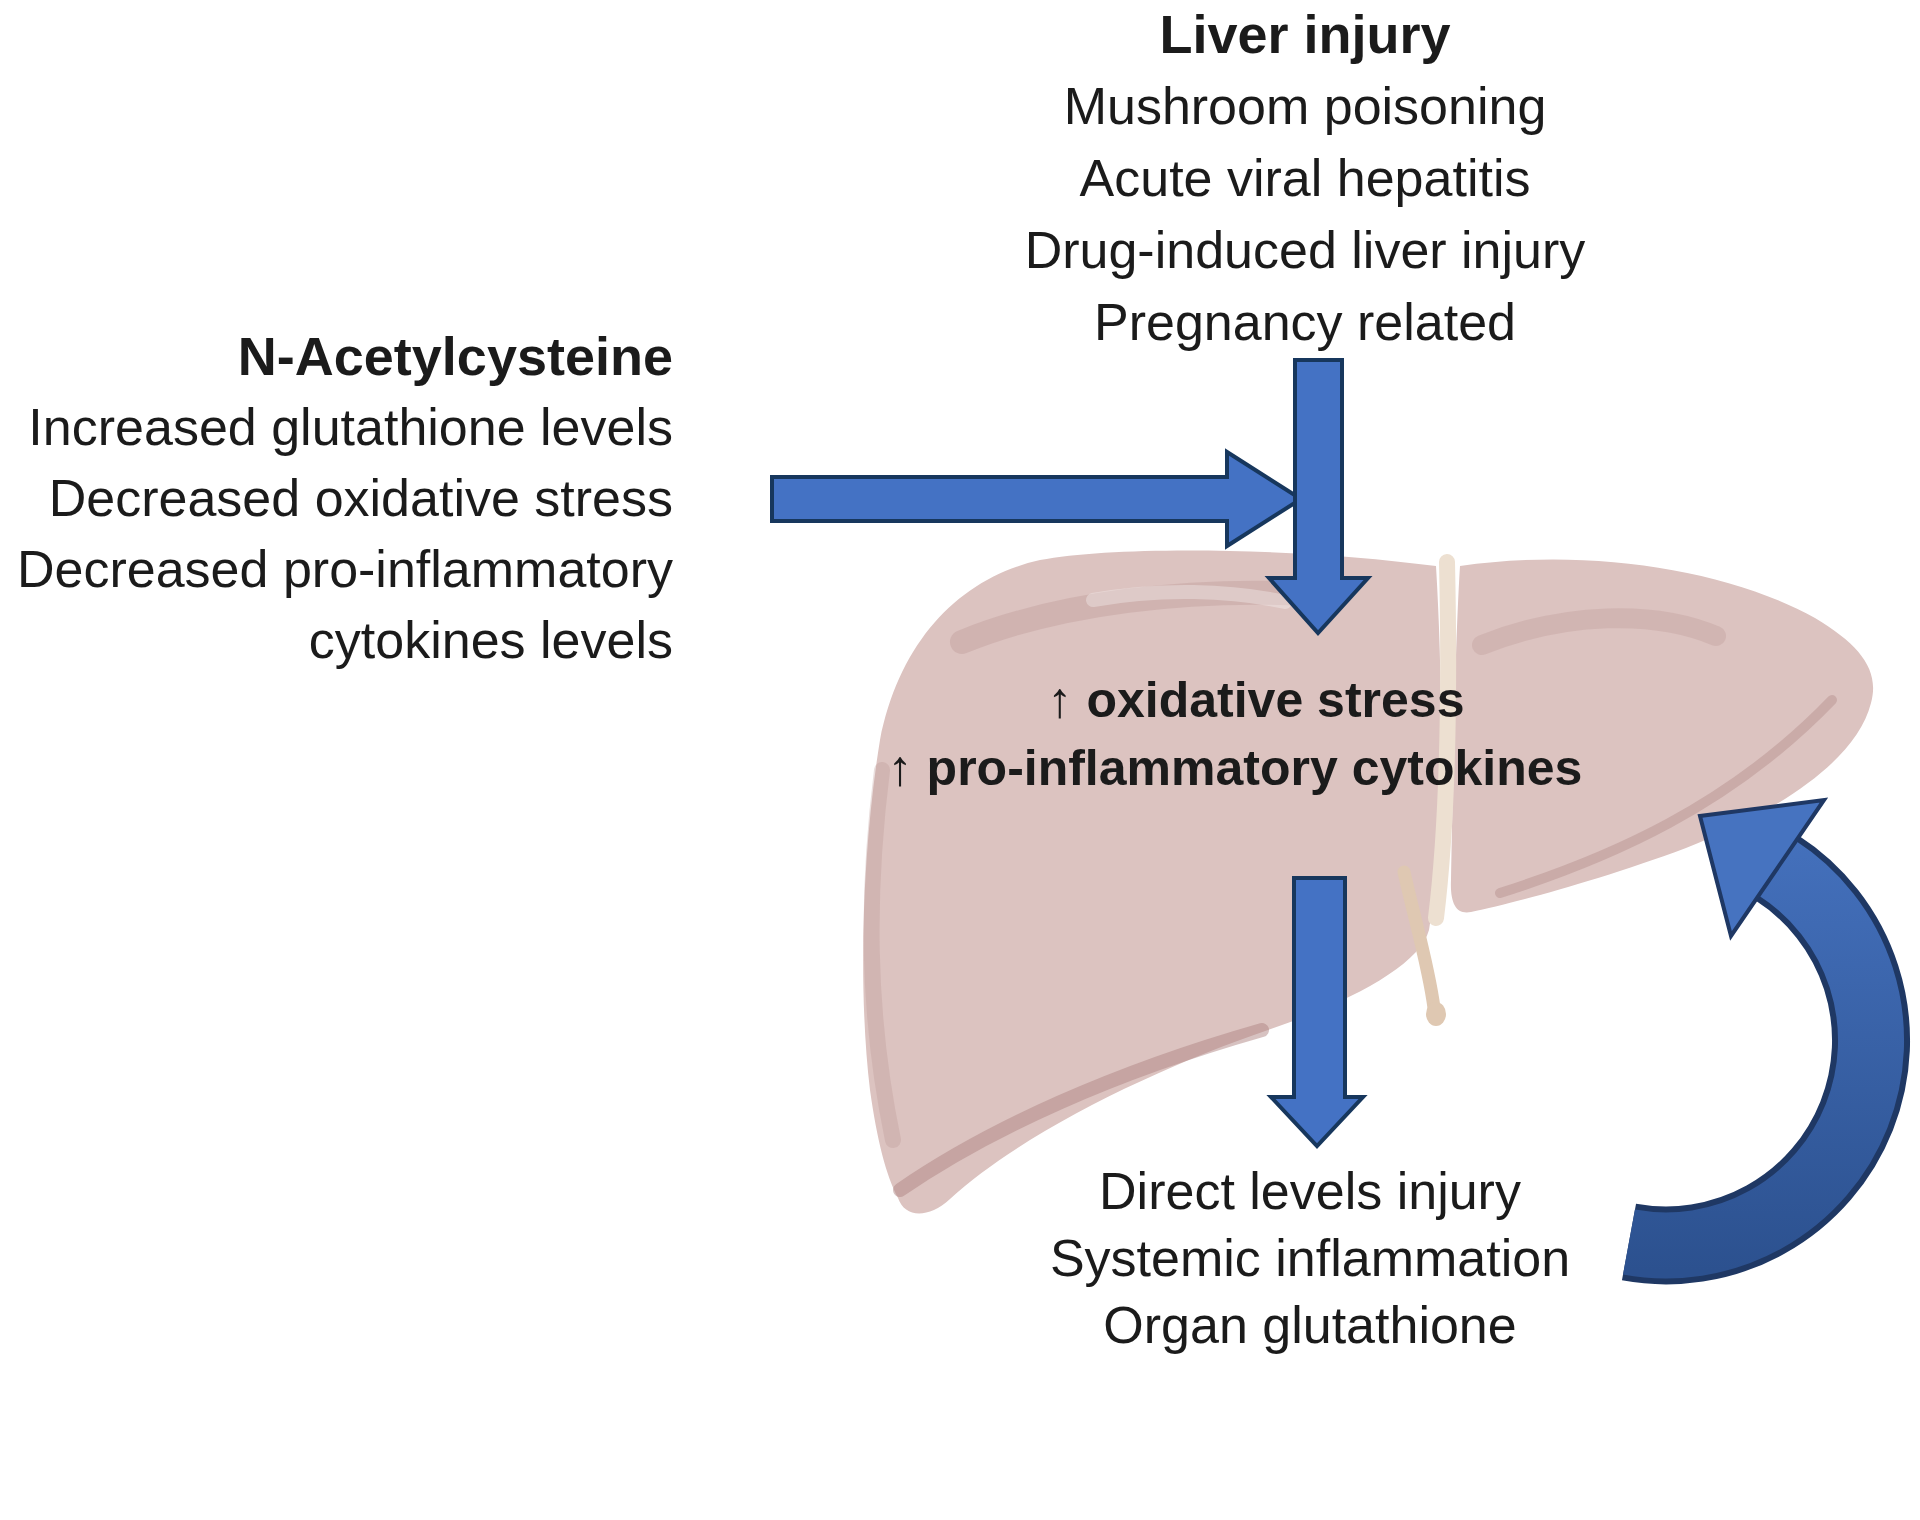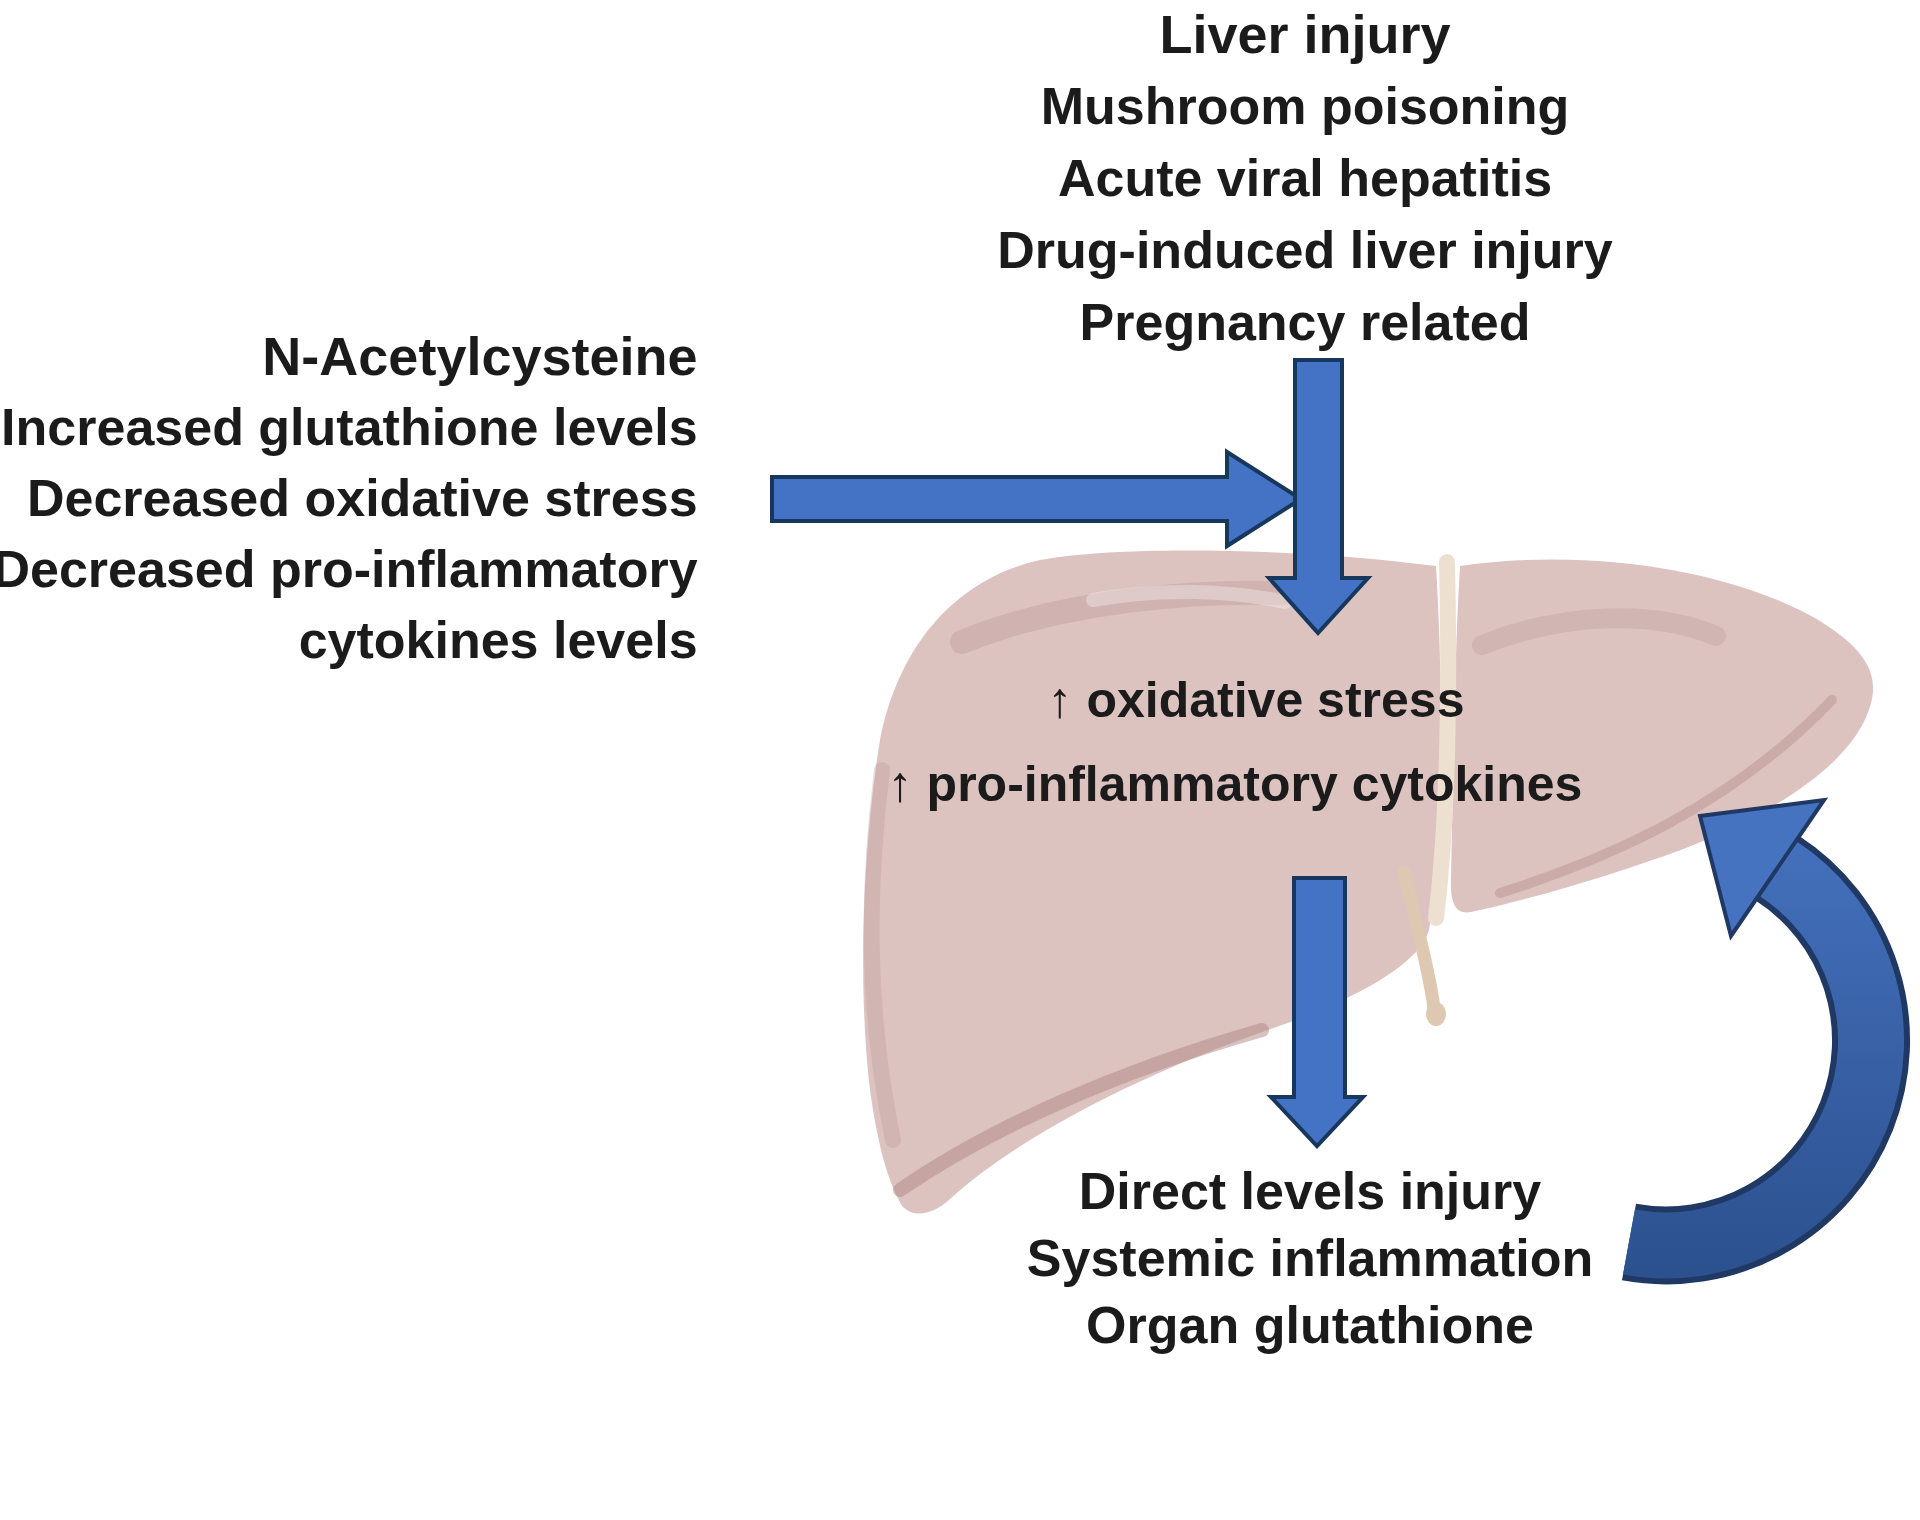--- a/index.html
+++ b/index.html
@@ -10,21 +10,21 @@
   }
   html,body{margin:0;padding:0;background:#f3f3f3;}
   #stage{
     position:relative; width:1920px; height:1520px; overflow:hidden;
     background:var(--bg);
     font-family:"Liberation Sans","DejaVu Sans",sans-serif;
     color:var(--text);
   }
   #art{position:absolute;left:0;top:0;}
   .txt-block{position:absolute; transform:translateX(-50%); text-align:center; white-space:nowrap;}
-  .txt-block .line{font-size:52px; line-height:var(--lh); font-weight:700;}
+  .txt-block .line{font-size:52px; line-height:var(--lh); font-weight:400;}
   .txt-block .title{font-size:54px; line-height:var(--lh); font-weight:700;}
   .center-line{
     position:absolute; transform:translate(-50%,-50%);
     font-size:50px; font-weight:700; white-space:nowrap;
   }
   .arrow-shape{fill:var(--arrow-fill); stroke:var(--arrow-stroke); stroke-width:4; stroke-linejoin:miter;}
   .lobe{fill:var(--liver-fill);}
   .shade{fill:none; stroke-linecap:round;}
   .crease{fill:none; stroke:var(--liver-crease); stroke-width:16; stroke-linecap:round;}
   .strand{fill:none; stroke:var(--liver-strand); stroke-width:13; stroke-linecap:round;}
@@ -98,21 +98,21 @@
 
   <div class="txt-block" style="--lh:71px; left:345px; top:321px;text-align:right;">
     <div class="title">N-Acetylcysteine</div>
     <div class="line">Increased glutathione levels</div>
     <div class="line">Decreased oxidative stress</div>
     <div class="line">Decreased pro-inflammatory</div>
     <div class="line">cytokines levels</div>
   </div>
 
   <div class="center-line" style="left:1256px; top:700px;">↑ oxidative stress</div>
-  <div class="center-line" style="left:1235px; top:784px;">↑ pro-inflammatory cytokines</div>
+  <div class="center-line" style="left:1235px; top:768px;">↑ pro-inflammatory cytokines</div>
 
   <div class="txt-block" style="--lh:67px; left:1310px; top:1158px;">
     <div class="line">Direct levels injury</div>
     <div class="line">Systemic inflammation</div>
     <div class="line">Organ glutathione</div>
   </div>
 
 </div>
 
 </body></html>

